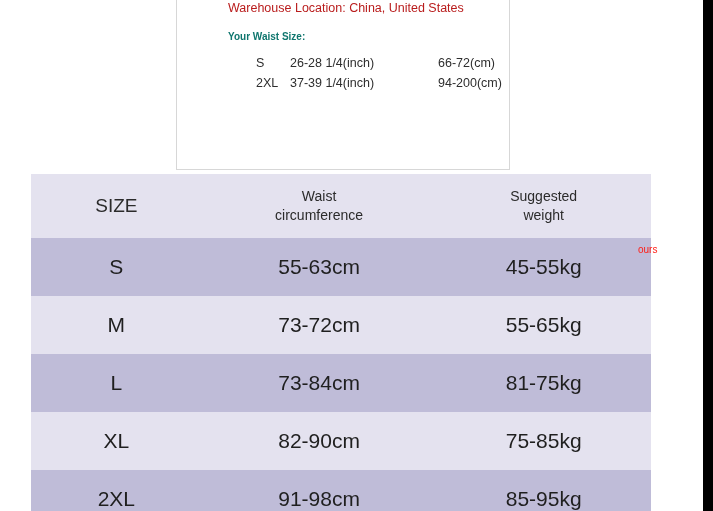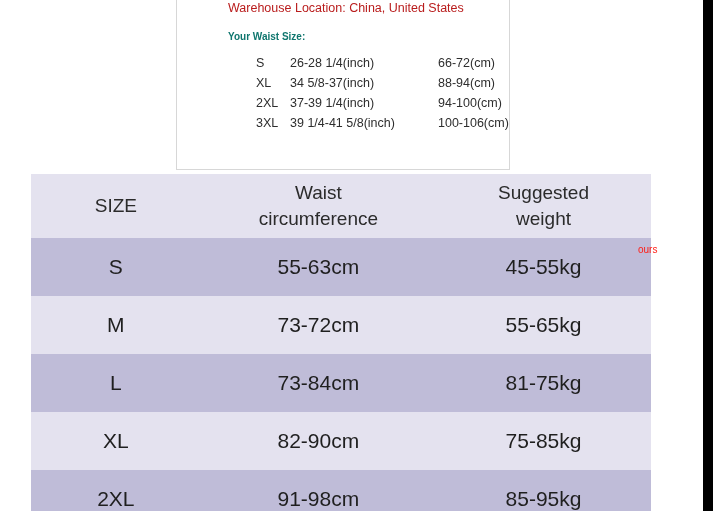--- a/index.html
+++ b/index.html
@@ -88,21 +88,21 @@
   .size-table td, .size-table th {
     padding: 4px;
     margin: 0;
     text-align: center;
     vertical-align: middle;
     border: none;
   }
   .size-table thead th {
     height: 56px;
     background: #e4e2ef;
-    font-size: 19px;
+    font-size: 14px;
     font-weight: normal;
     color: #2b2b2b;
     line-height: 1.35;
   }
   .size-table thead th.head-size {
     font-size: 19px;
   }
   .size-table tbody td {
     height: 50px;
     font-size: 21px;
@@ -135,27 +135,21 @@
 <div class="right-strip"></div>
 
 <div class="popup-card">
   <div class="popup-warehouse">Warehouse Location: China, United States</div>
   <div class="popup-title">Your Waist Size:</div>
   <div class="size-rows">
     <div class="size-row">
       <span class="c-label">S</span><span class="c-inch">26-28 1/4(inch)</span><span class="c-cm">66-72(cm)</span>
     </div>
     <div class="size-row">
-      <span class="c-label">XL</span><span class="c-inch">34 5/8-37(inch)</span><span class="c-cm">88-94(cm)</span>
-    </div>
-    <div class="size-row">
-      <span class="c-label">2XL</span><span class="c-inch">37-39 1/4(inch)</span><span class="c-cm">94-100(cm)</span>
-    </div>
-    <div class="size-row">
-      <span class="c-label">3XL</span><span class="c-inch">39 1/4-41 5/8(inch)</span><span class="c-cm">100-106(cm)</span>
+      <span class="c-label">2XL</span><span class="c-inch">37-39 1/4(inch)</span><span class="c-cm">94-200(cm)</span>
     </div>
   </div>
 </div>
 
 <table class="size-table">
   <thead>
     <tr>
       <th class="col-size head-size">SIZE</th>
       <th class="col-waist">
         <span>Waist</span><br>

